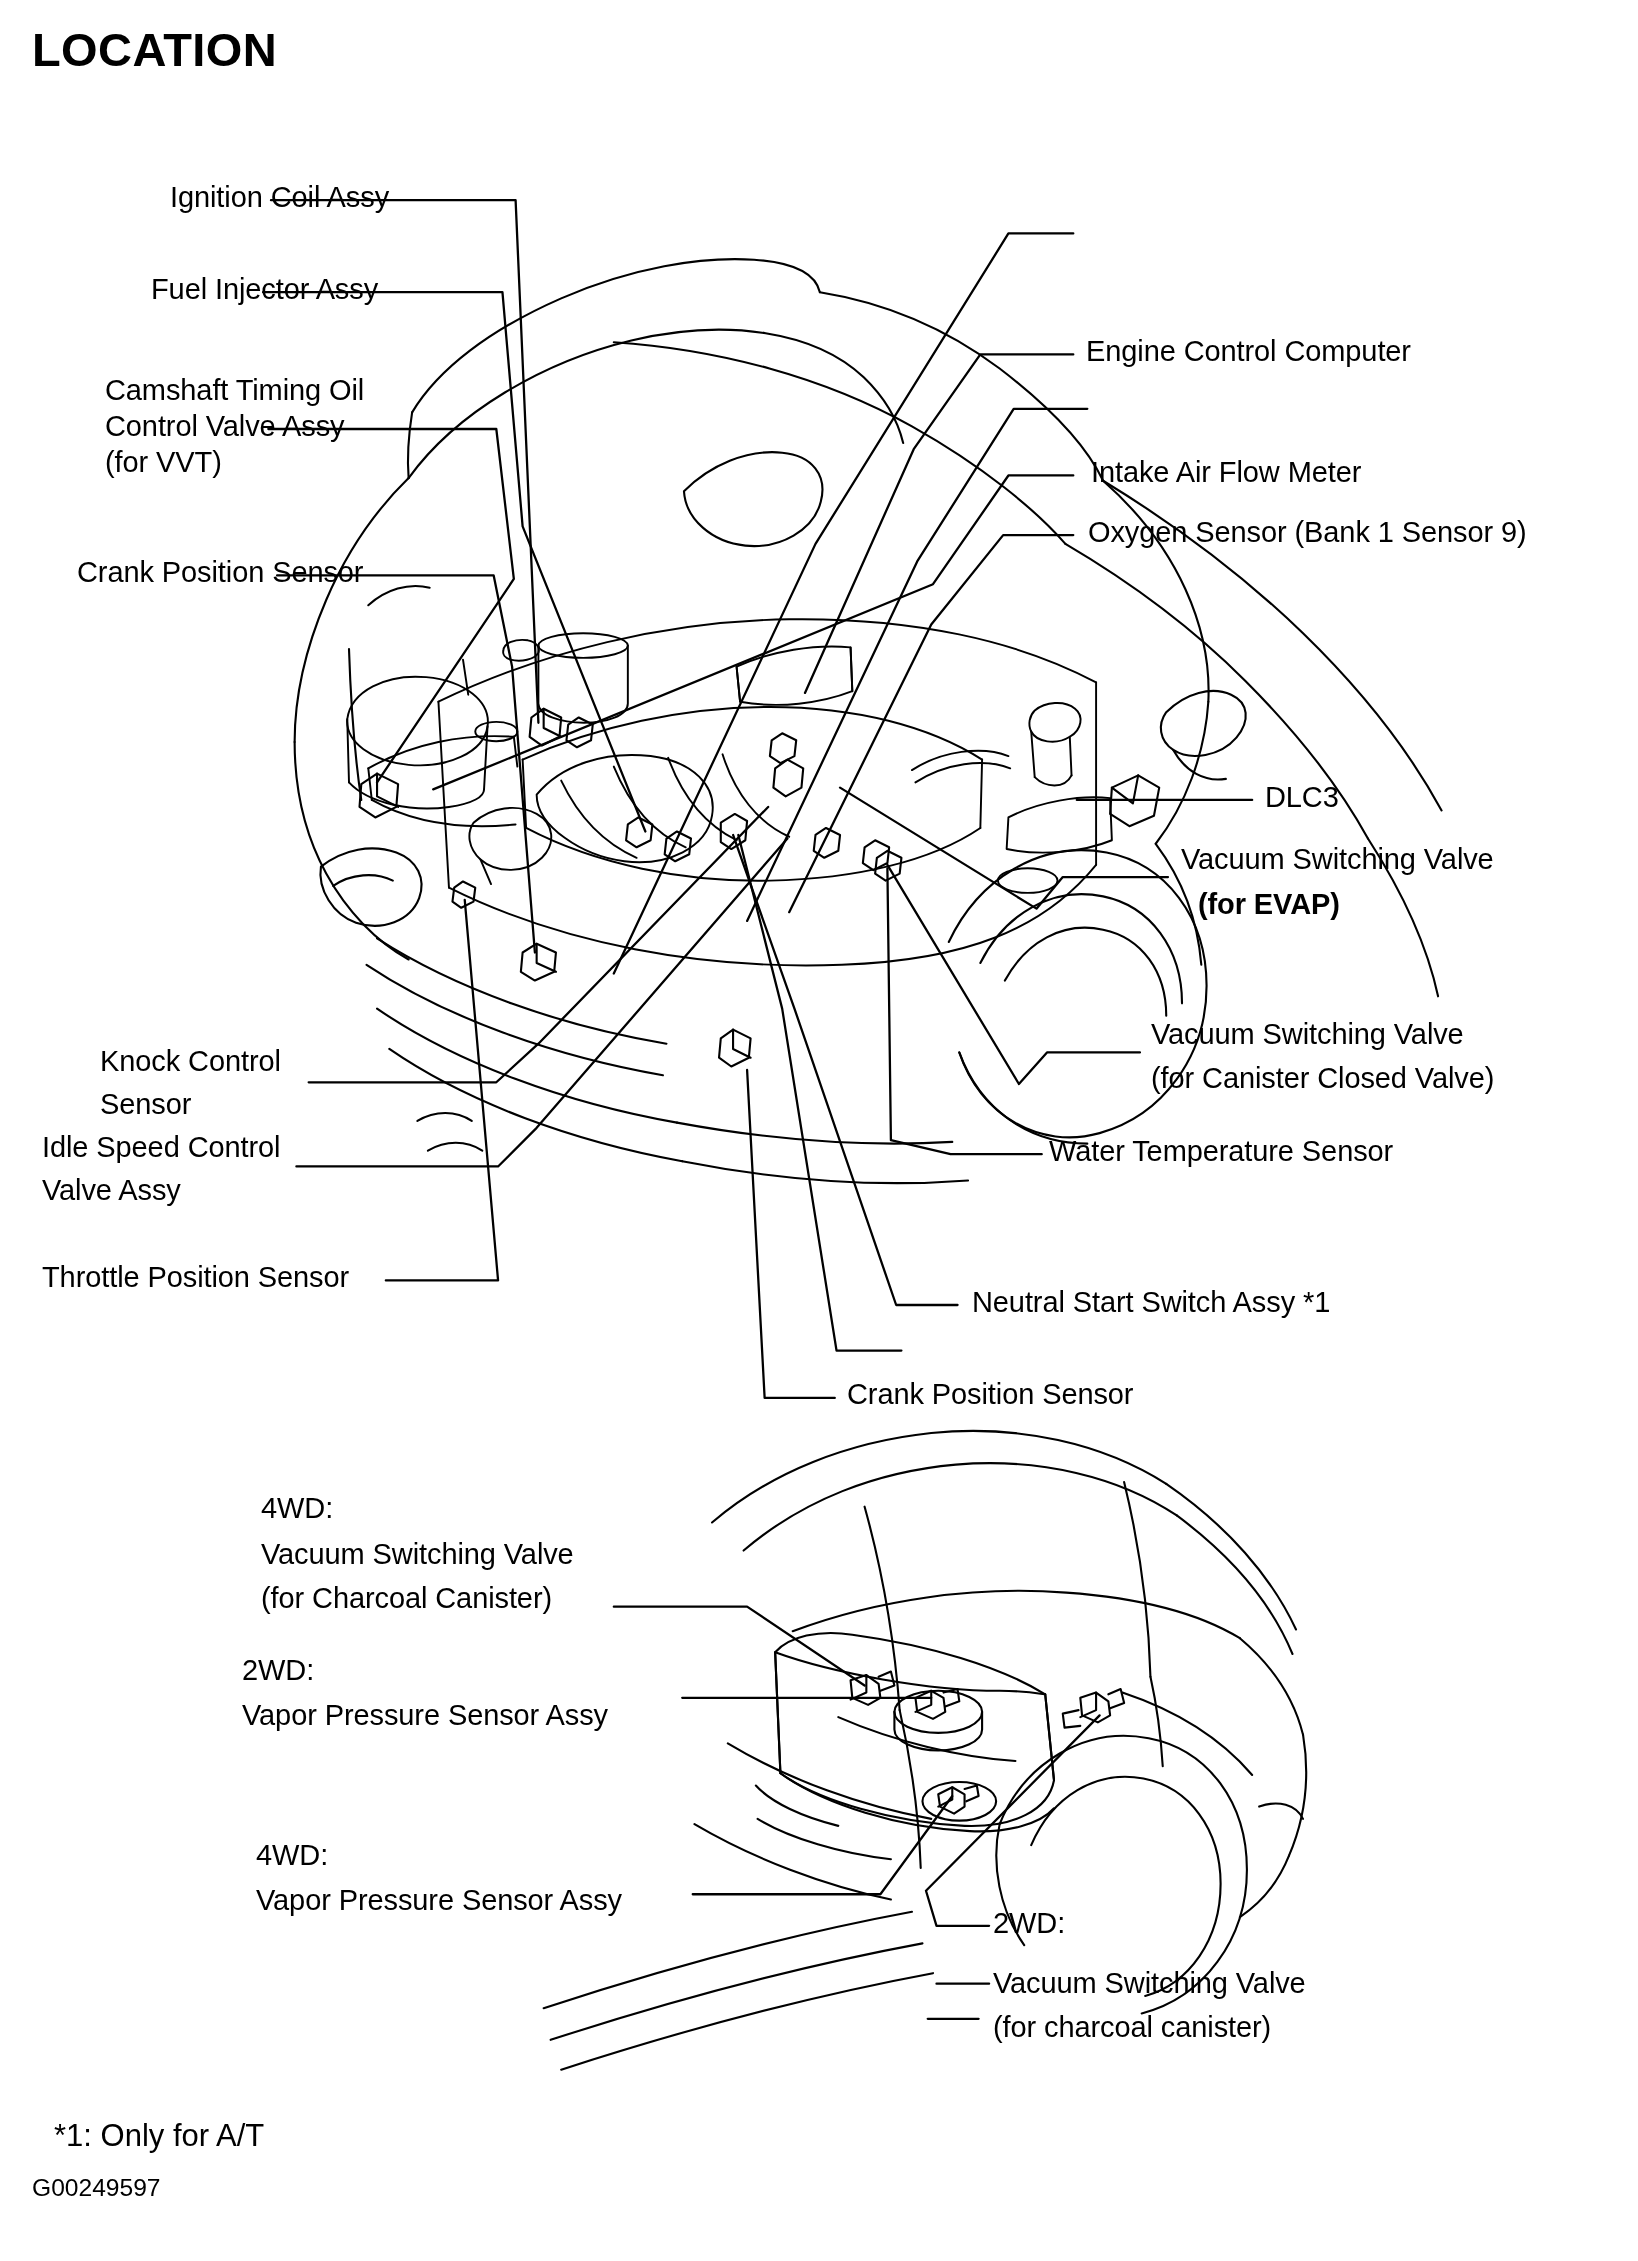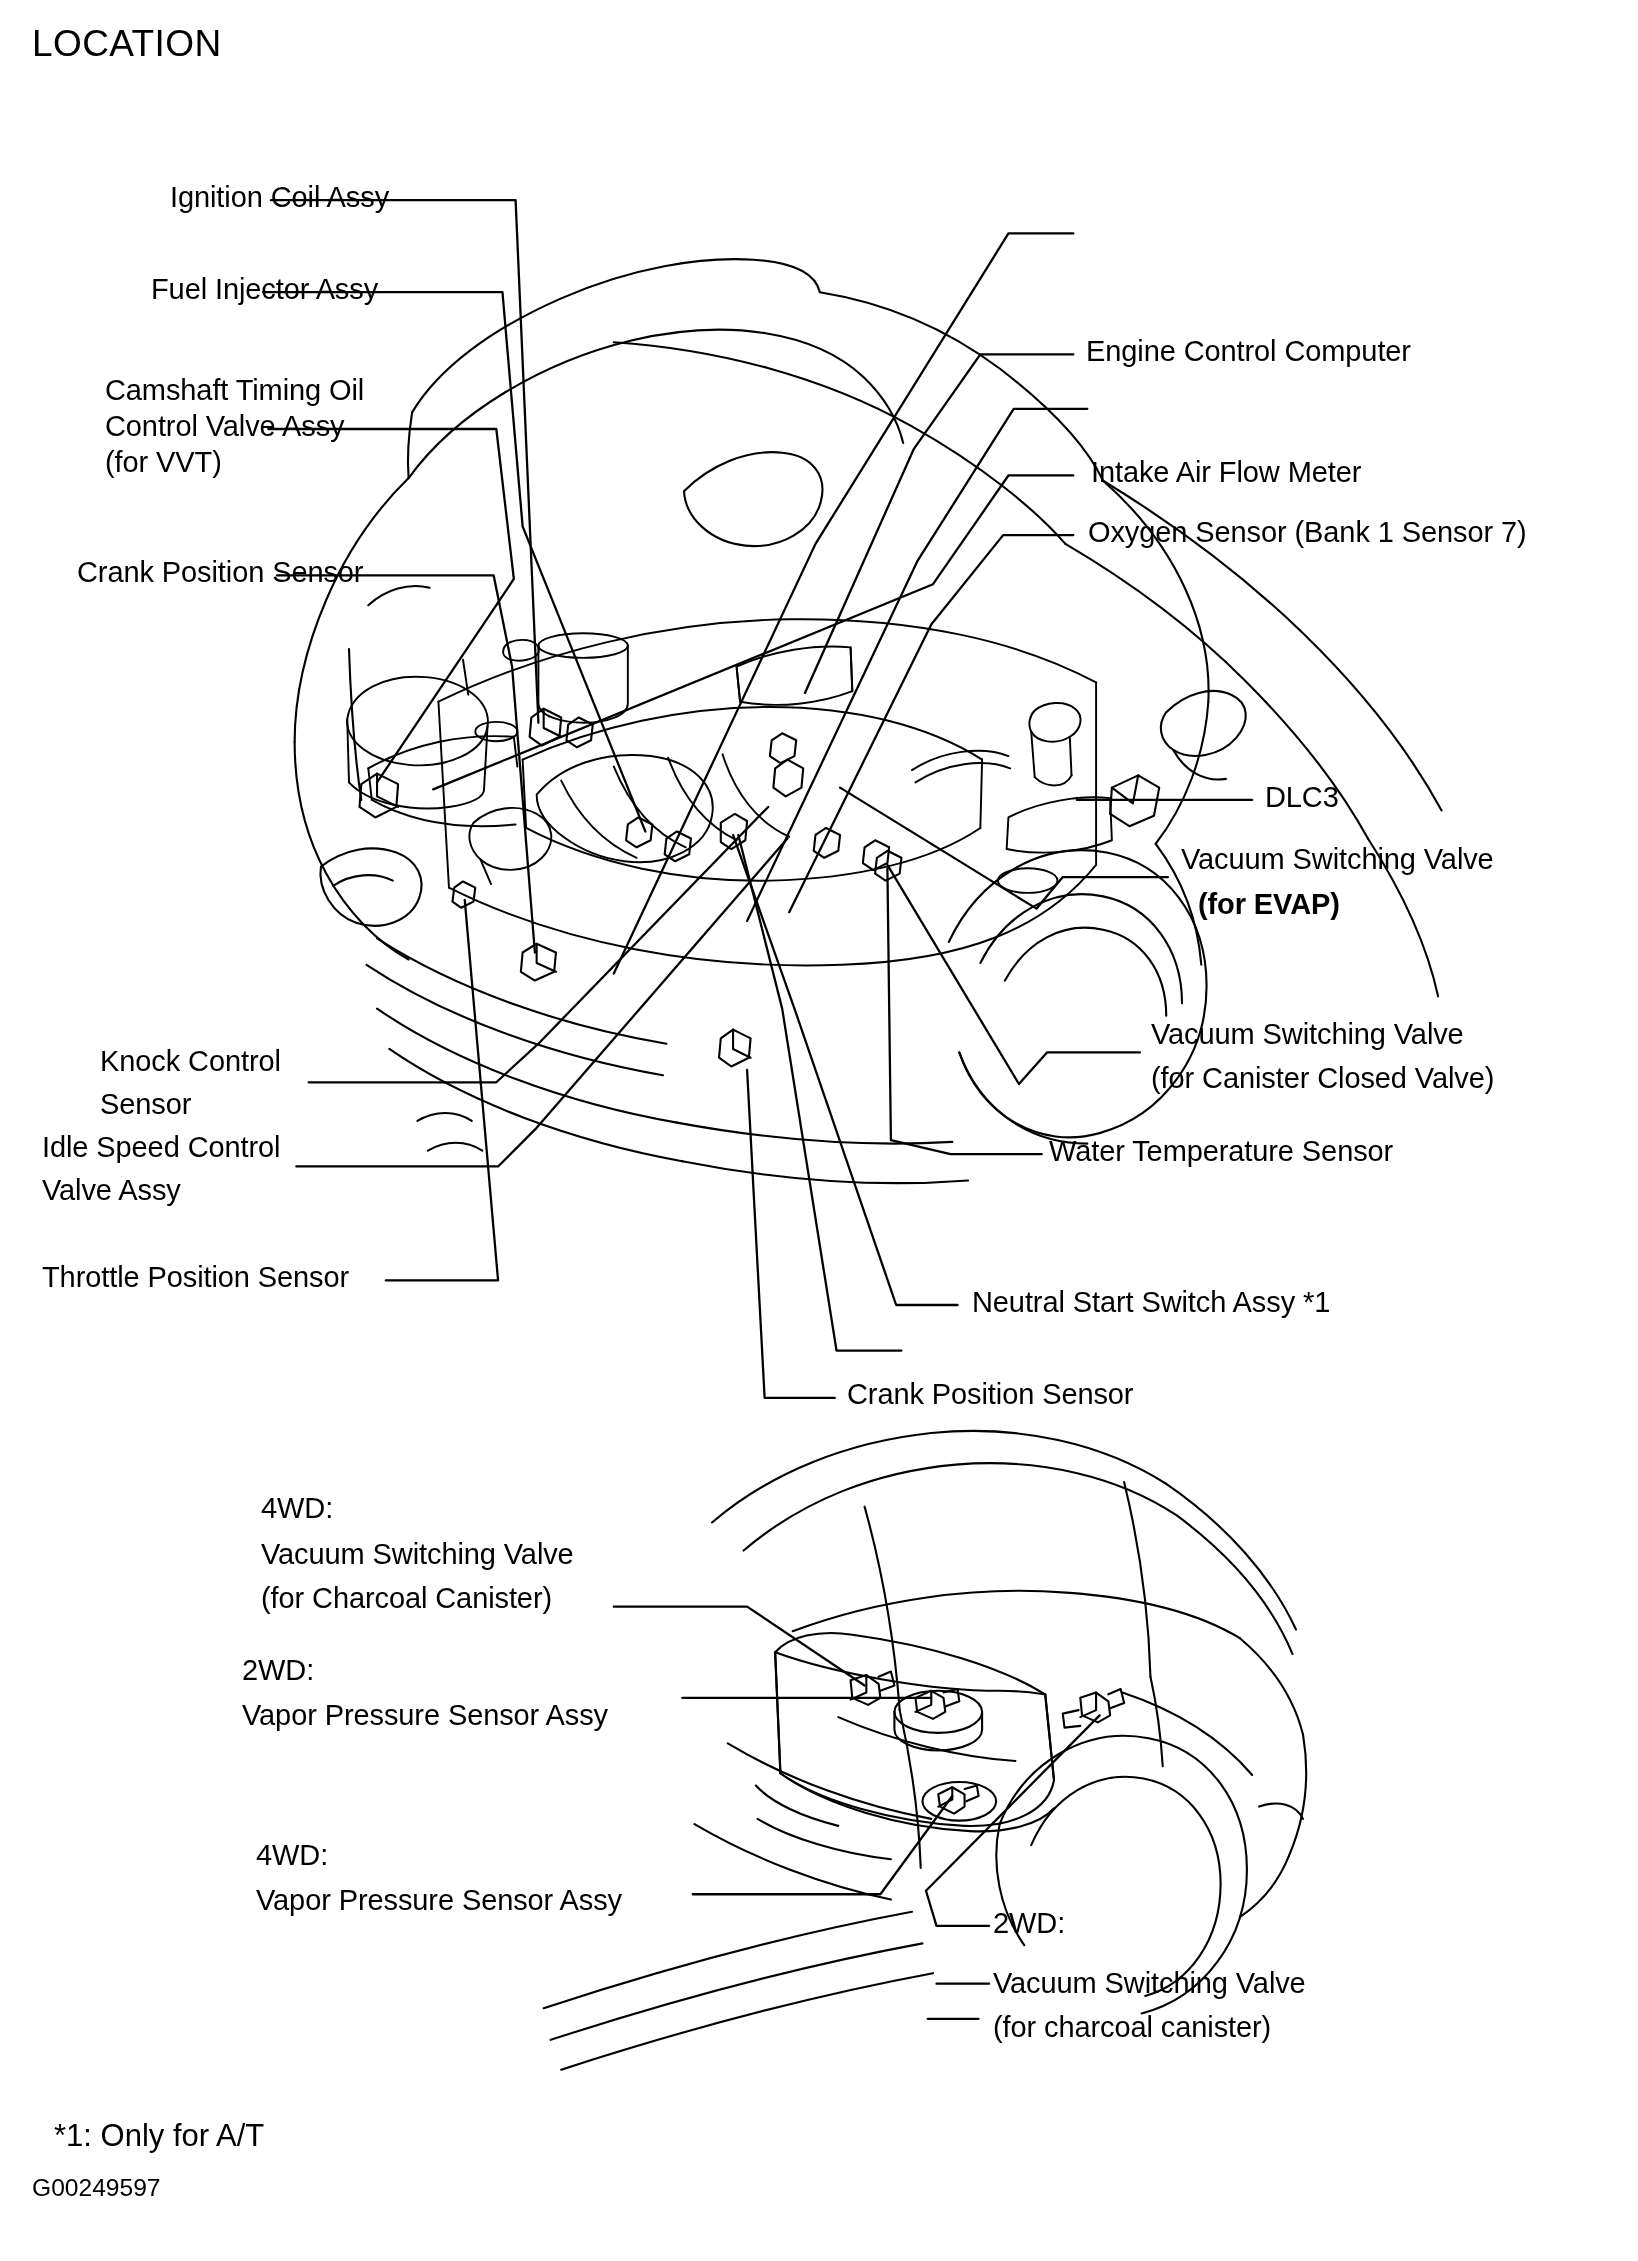--- a/index.html
+++ b/index.html
@@ -16,22 +16,22 @@
     position: relative;
     width: 1638px;
     height: 2261px;
     background: #ffffff;
     overflow: hidden;
   }
   #page-title {
     position: absolute;
     left: 32px;
     top: 24.6px;
-    font-size: 37px;
-    font-weight: normal;
+    font-size: 47px;
+    font-weight: bold;
     letter-spacing: 0.4px;
     line-height: 1.05;
     white-space: nowrap;
   }
   .lbl {
     position: absolute;
     font-size: 29px;
     line-height: 1.22;
     white-space: pre;
     letter-spacing: -0.1px;
@@ -379,21 +379,21 @@
 
   <div>
     <div class="lbl l" style="left:42px; top:1130px;">Idle Speed Control</div>
     <div class="lbl l" style="left:42px; top:1173px;">Valve Assy</div>
   </div>
 
   <div class="lbl l" style="left:42px; top:1260px;">Throttle Position Sensor</div>
 
   <div class="lbl r" style="left:1086px; top:334px;">Engine Control Computer</div>
   <div class="lbl r" style="left:1091px; top:455px;">Intake Air Flow Meter</div>
-  <div class="lbl r" style="left:1088px; top:515px;">Oxygen Sensor (Bank 1 Sensor 7)</div>
+  <div class="lbl r" style="left:1088px; top:515px;">Oxygen Sensor (Bank 1 Sensor 9)</div>
 
   <div class="lbl r" style="left:1265px; top:780px;">DLC3</div>
 
   <div>
     <div class="lbl r" style="left:1181px; top:842px;">Vacuum Switching Valve</div>
     <div class="lbl r" style="left:1198px; top:887px;font-weight:bold;">(for EVAP)</div>
   </div>
 
   <div>
     <div class="lbl r" style="left:1151px; top:1017px;">Vacuum Switching Valve</div>

